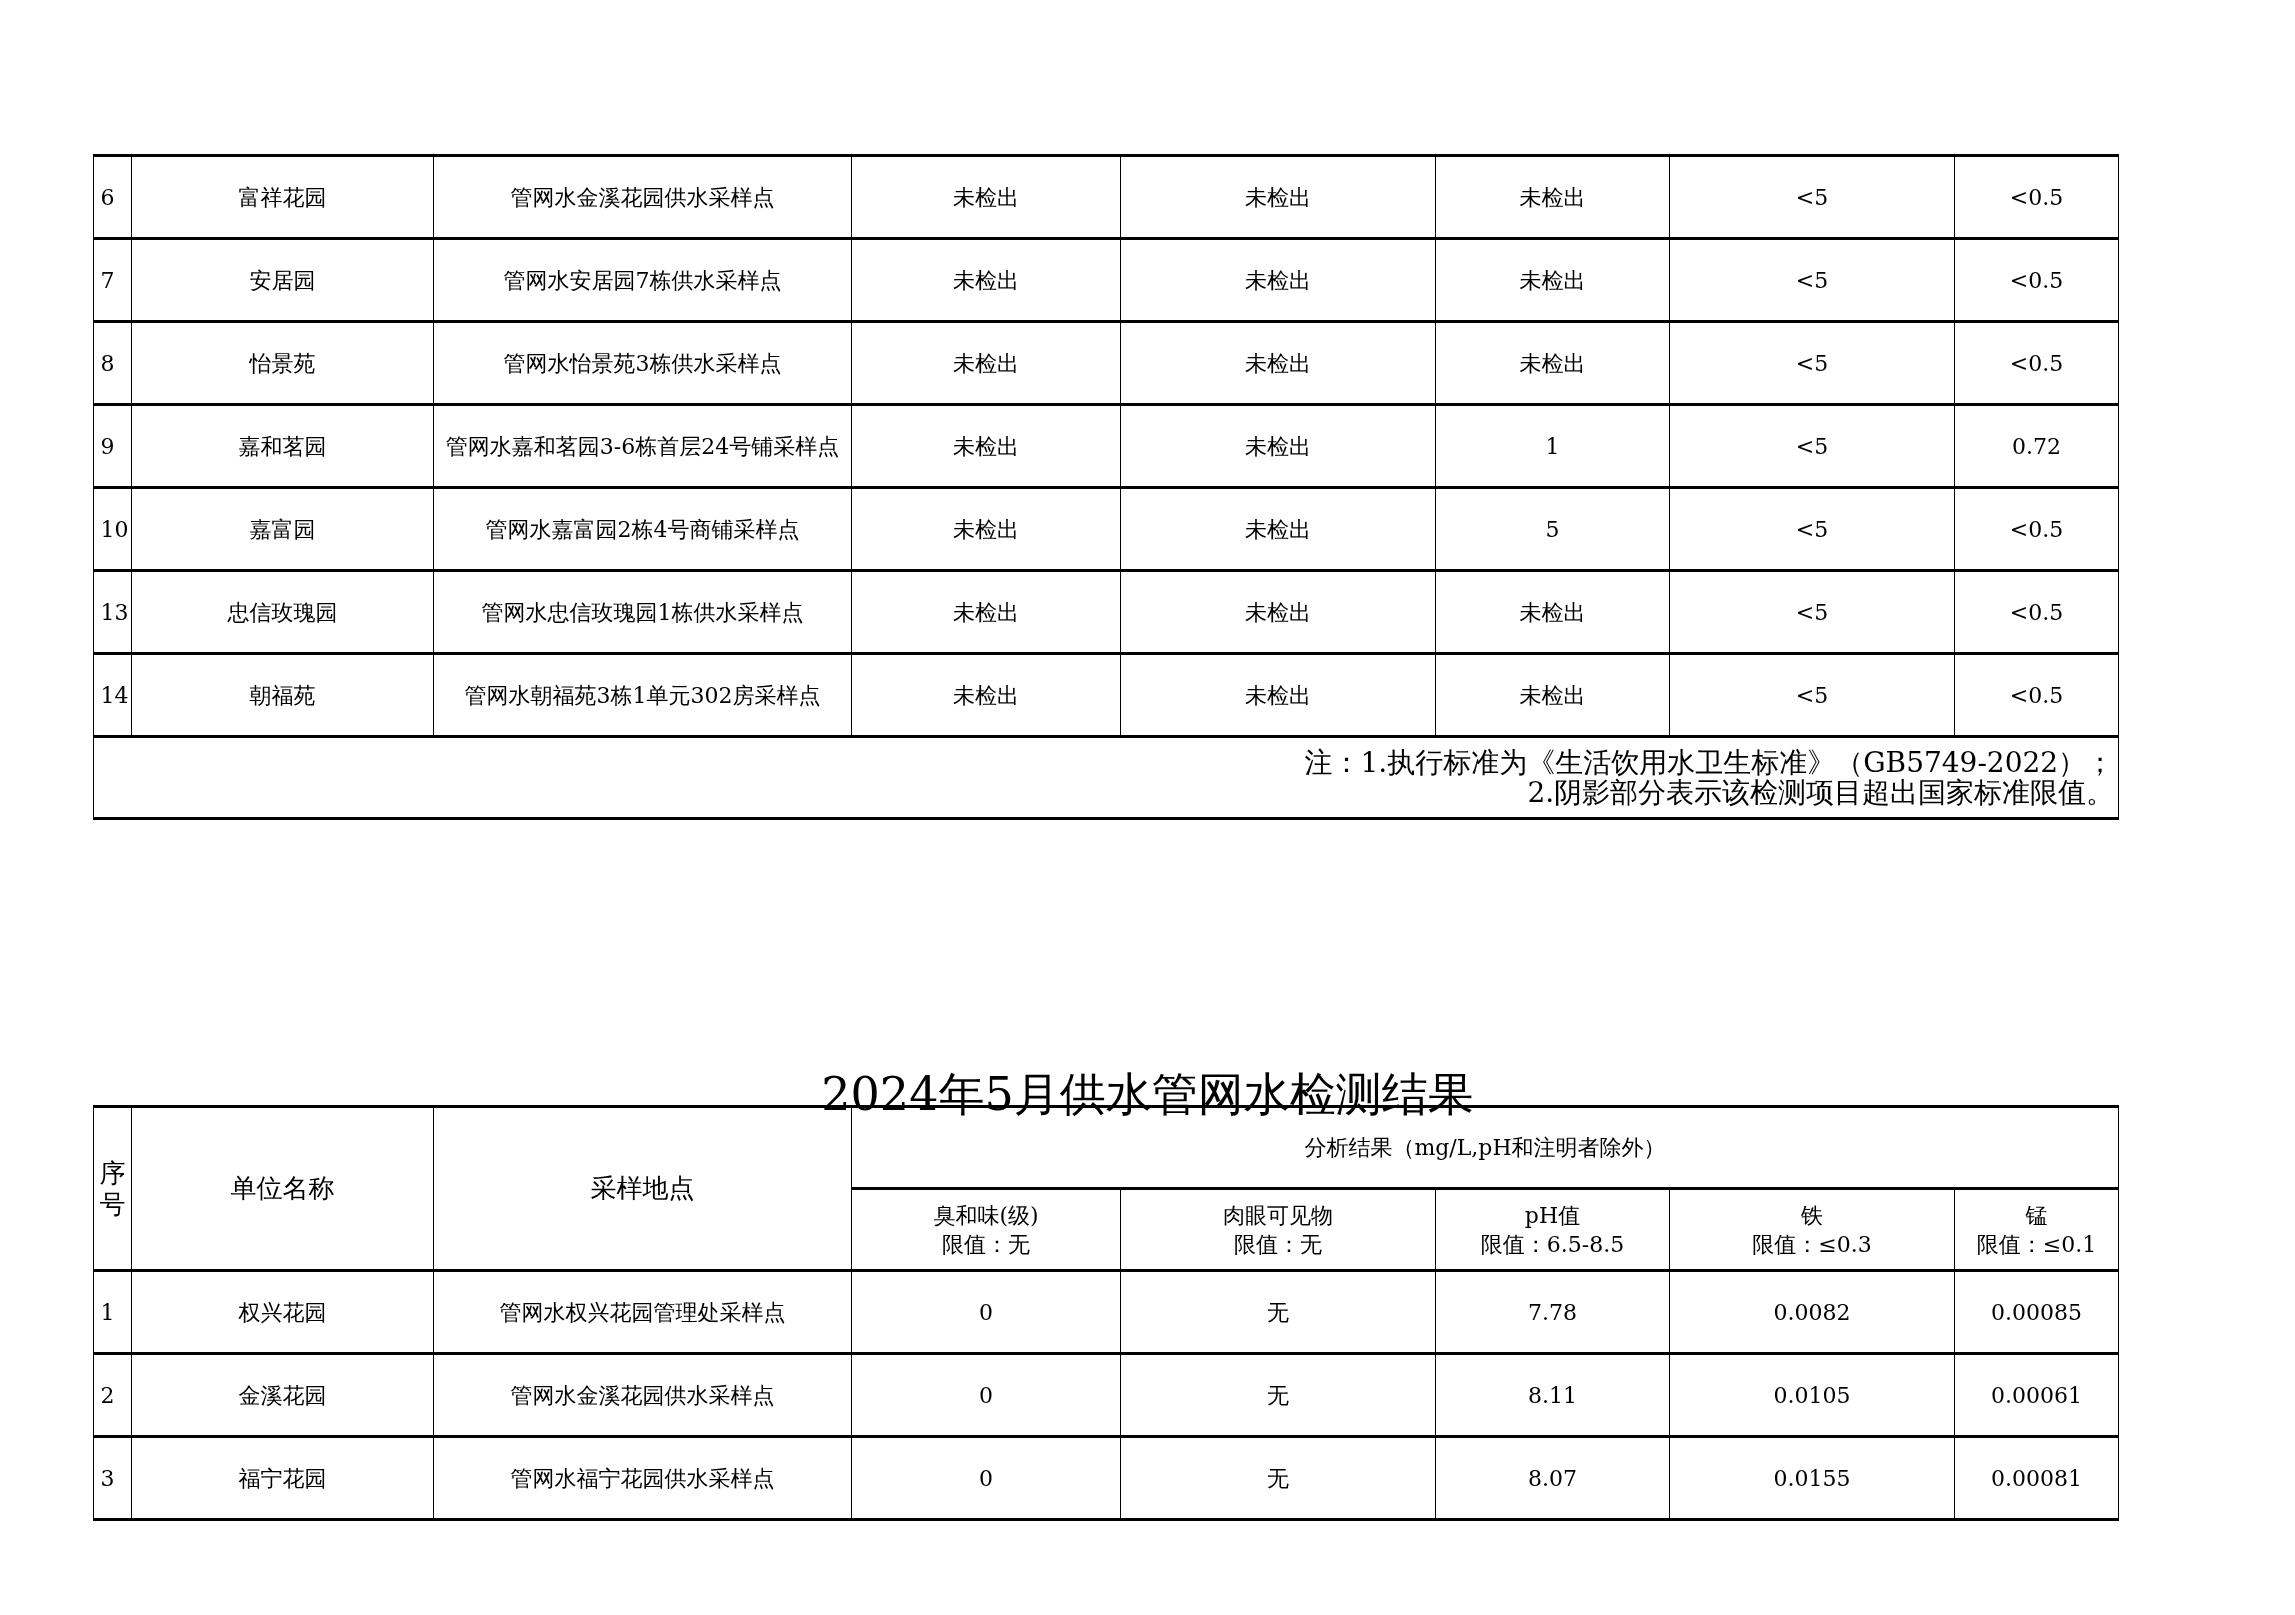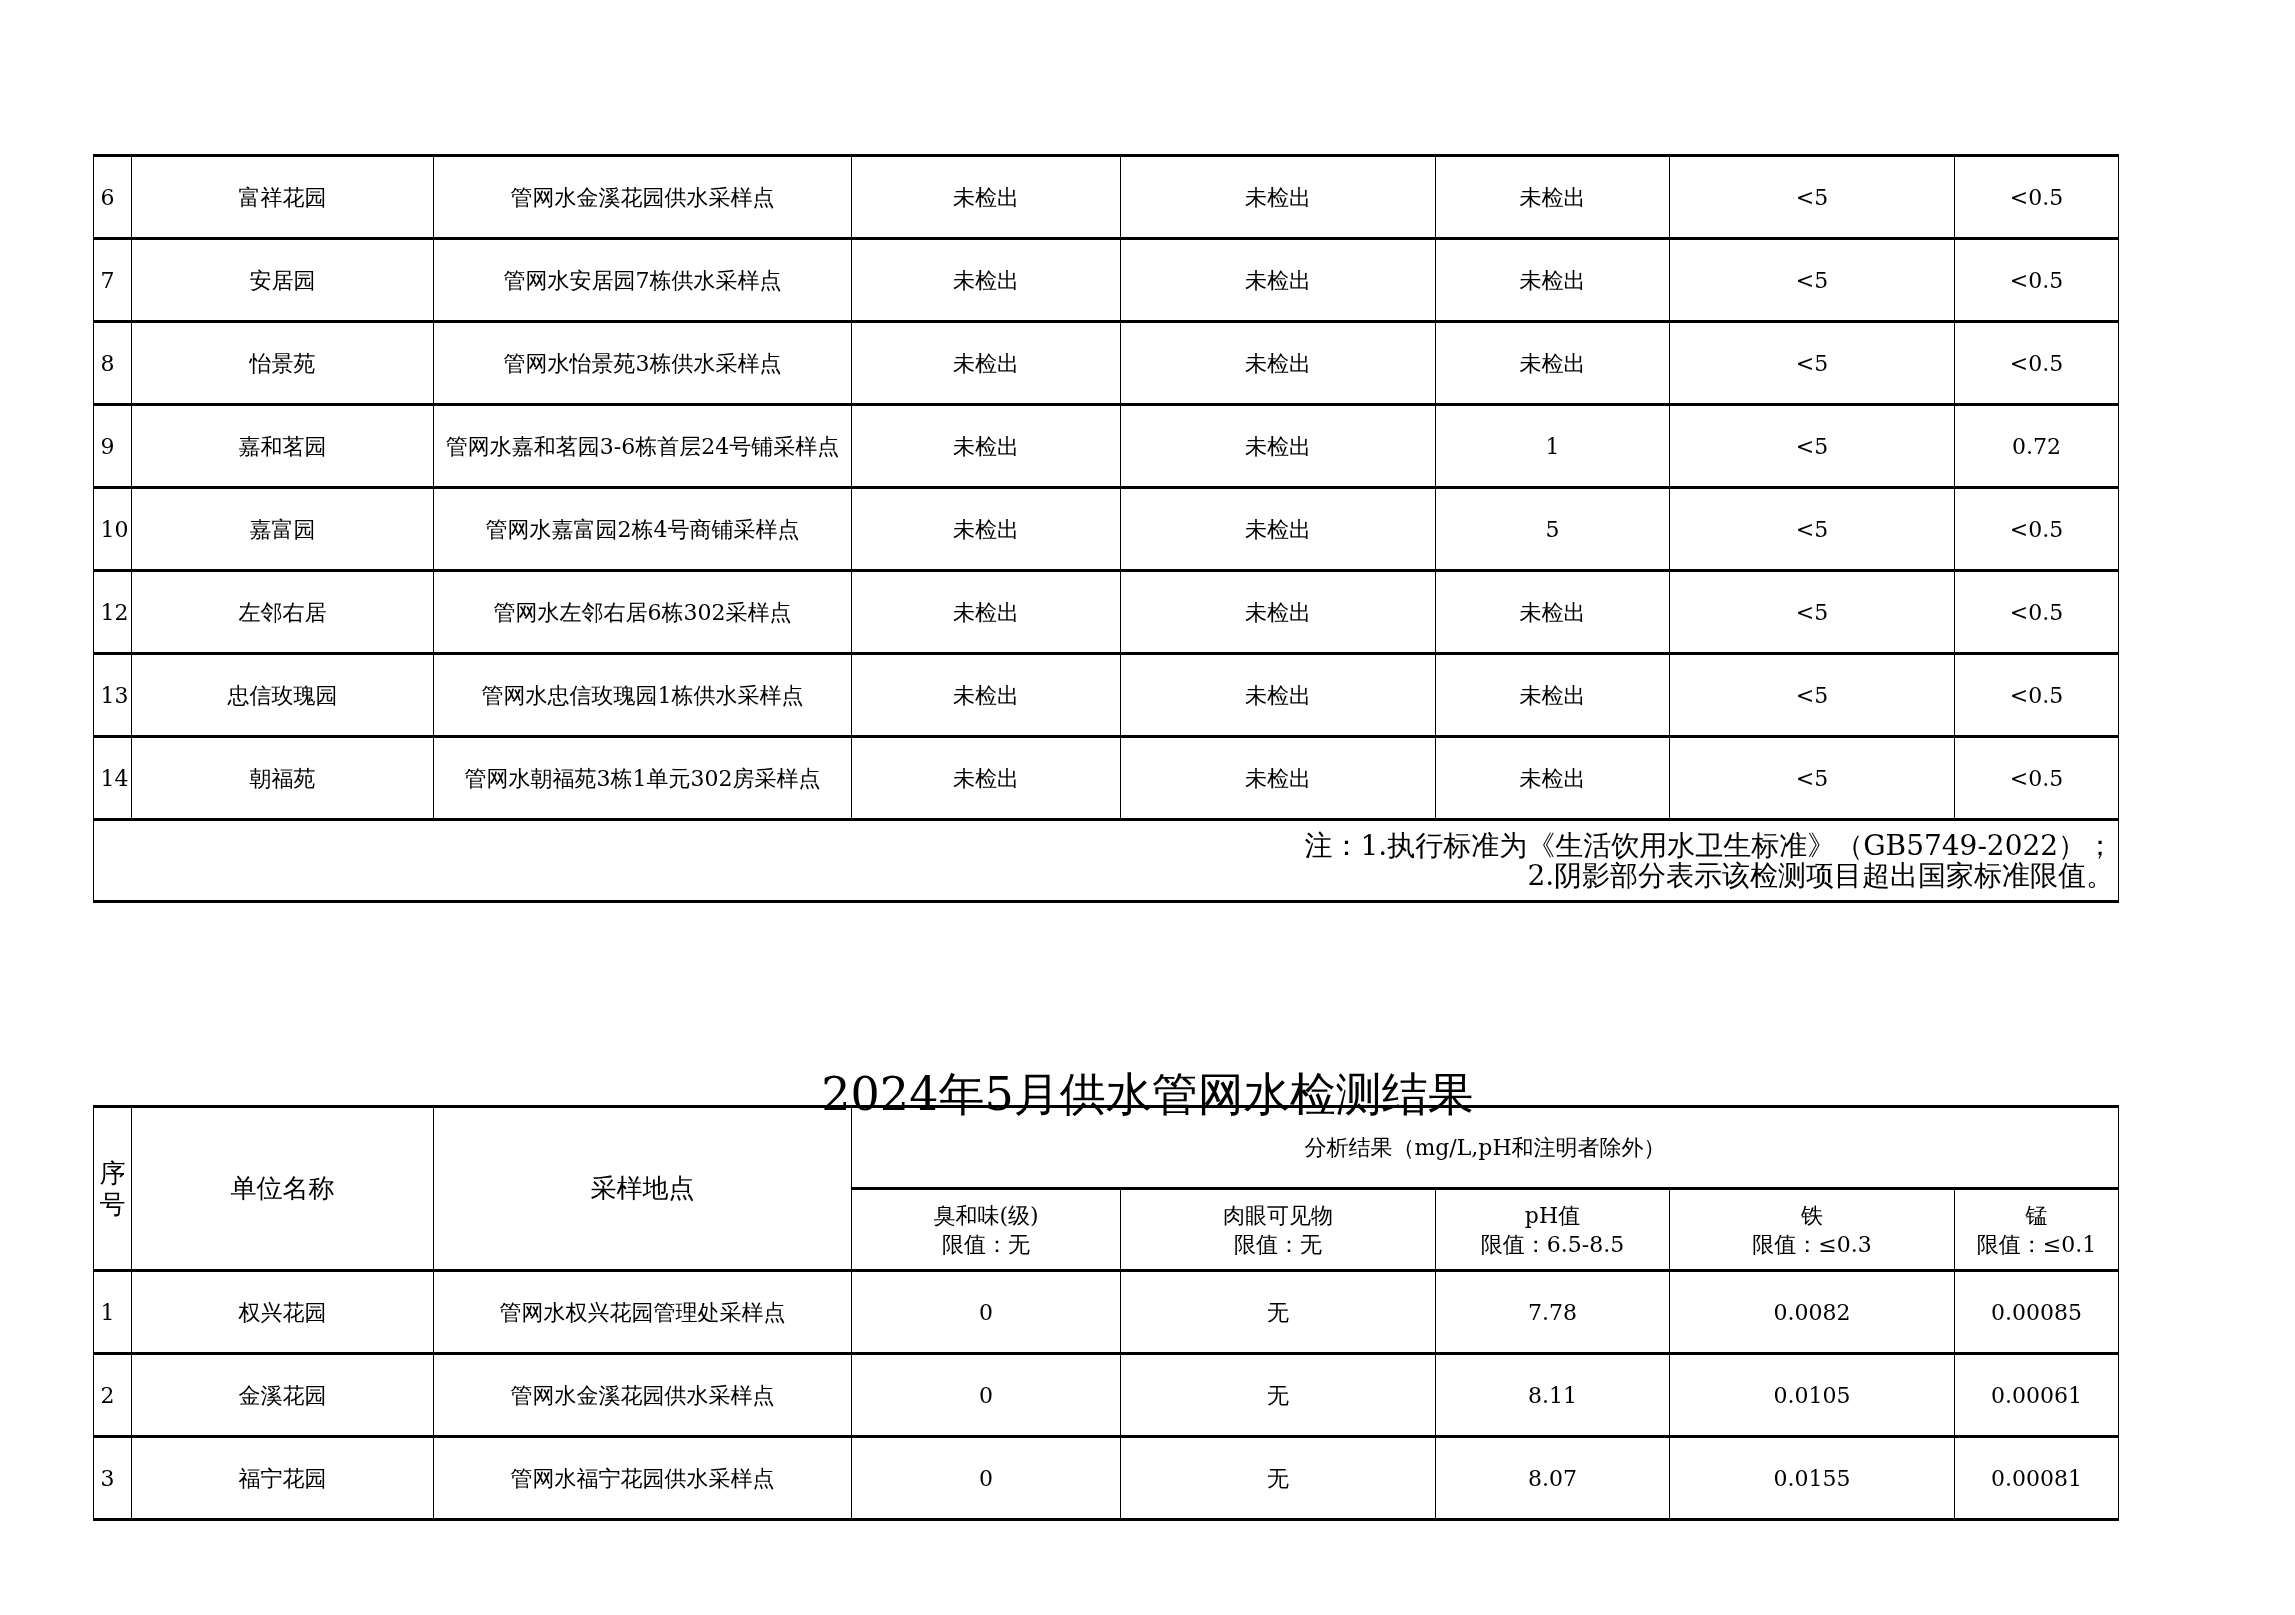--- a/index.html
+++ b/index.html
@@ -77,30 +77,20 @@
         <td>&lt;5</td>
         <td>0.72</td>
       </tr>
       <tr class="data">
         <td class="num">10</td>
         <td>嘉富园</td>
         <td>管网水嘉富园2栋4号商铺采样点</td>
         <td>未检出</td>
         <td>未检出</td>
         <td>5</td>
-        <td>&lt;5</td>
-        <td>&lt;0.5</td>
-      </tr>
-      <tr class="data">
-        <td class="num">12</td>
-        <td>左邻右居</td>
-        <td>管网水左邻右居6栋302采样点</td>
-        <td>未检出</td>
-        <td>未检出</td>
-        <td>未检出</td>
         <td>&lt;5</td>
         <td>&lt;0.5</td>
       </tr>
       <tr class="data">
         <td class="num">13</td>
         <td>忠信玫瑰园</td>
         <td>管网水忠信玫瑰园1栋供水采样点</td>
         <td>未检出</td>
         <td>未检出</td>
         <td>未检出</td>

